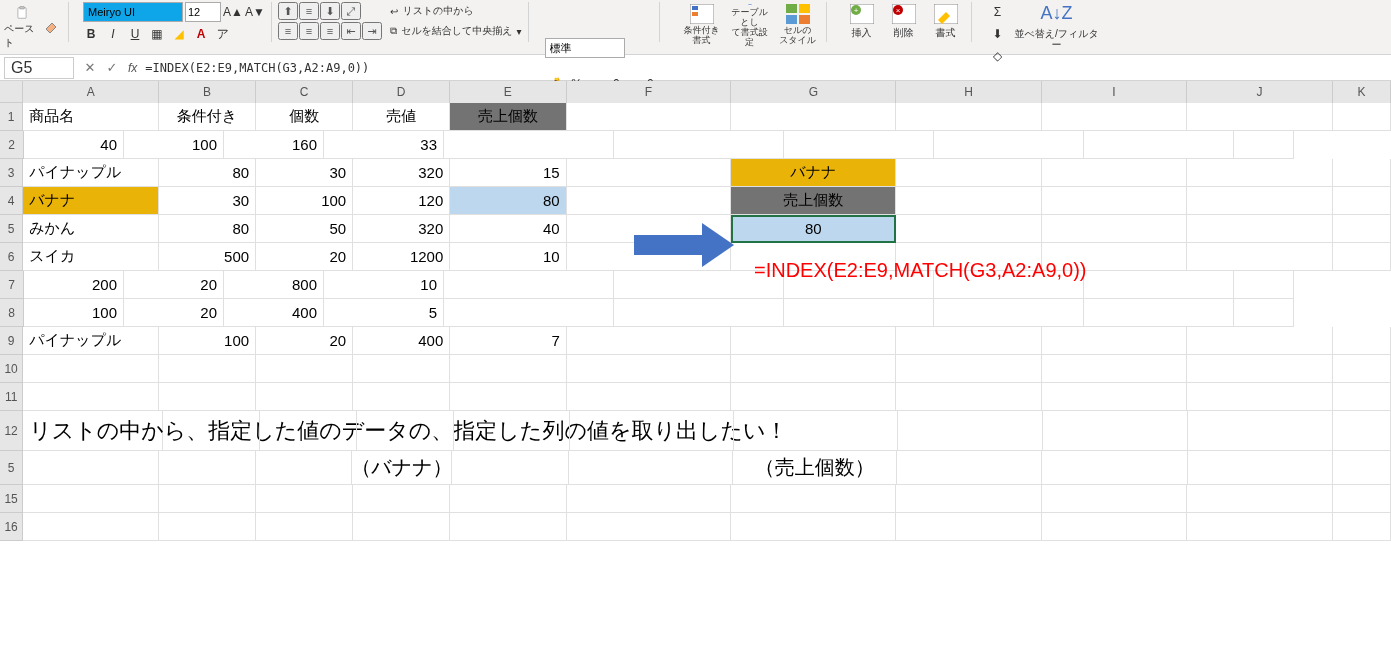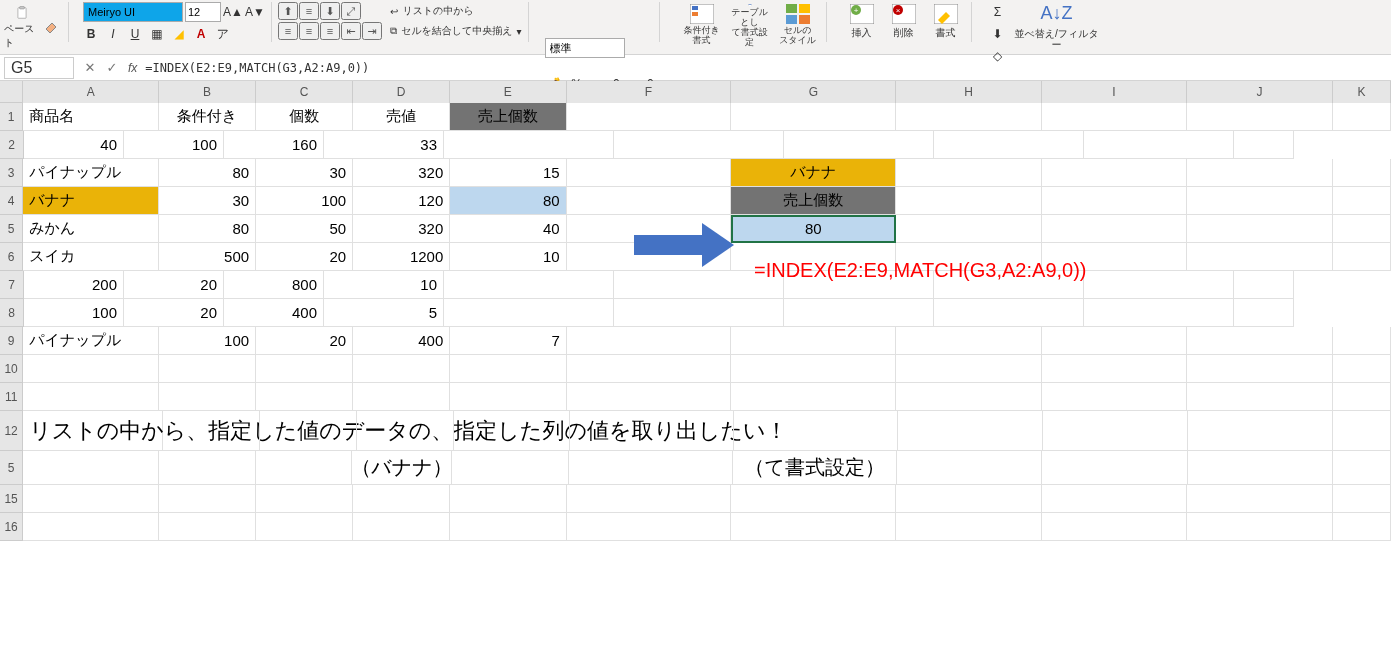--- a/index.html
+++ b/index.html
@@ -464,21 +464,21 @@
   </div>
 
   <div class="row" style="height:34px">
     <div class="row-h" style="height:34px">5</div>
     <div class="cell cA" style="height:34px"></div>
     <div class="cell cB" style="height:34px"></div>
     <div class="cell cC" style="height:34px"></div>
     <div class="cell cD center explain-sub" style="height:34px;overflow:visible">（バナナ）</div>
     <div class="cell cE" style="height:34px"></div>
     <div class="cell cF" style="height:34px"></div>
-    <div class="cell cG center explain-sub" style="height:34px;overflow:visible">（て書式設定）</div>
+    <div class="cell cG center explain-sub" style="height:34px;overflow:visible">（売上個数）</div>
     <div class="cell cH" style="height:34px"></div>
       <div class="cell cI" style="height:34px"></div>
       <div class="cell cJ" style="height:34px"></div>
       <div class="cell cK" style="height:34px"></div>
   </div>
 
   <div class="row">
     <div class="row-h">15</div>
     <div class="cell cA"></div>
       <div class="cell cB"></div>

